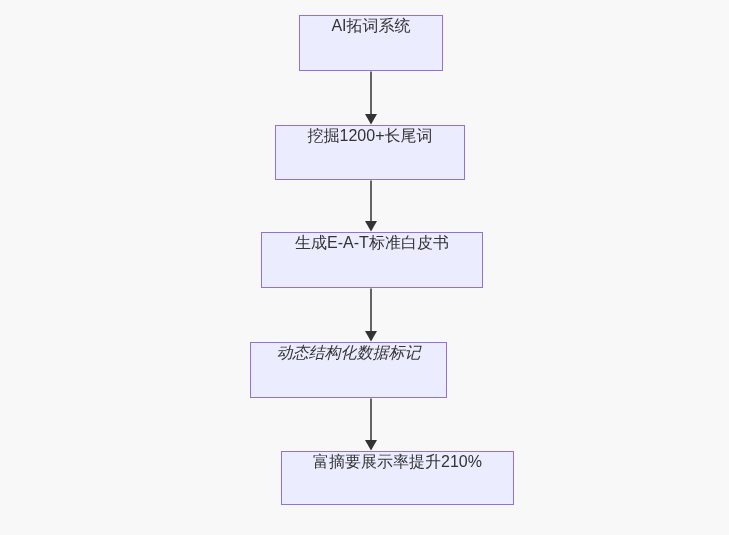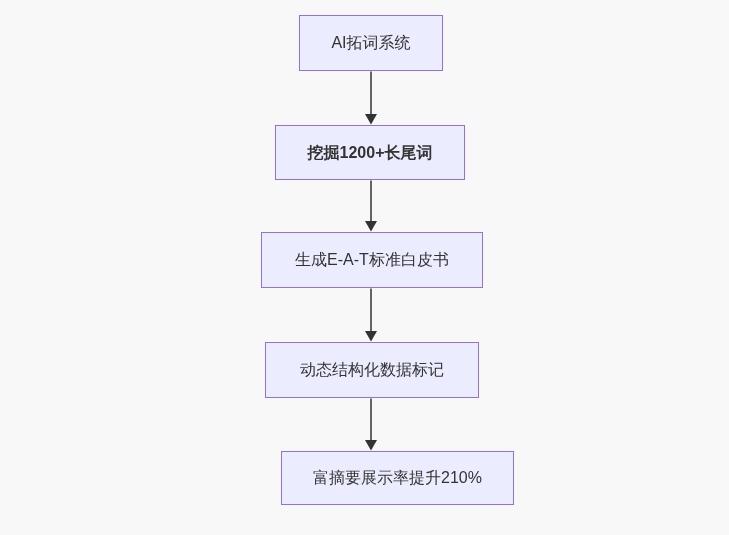--- a/index.html
+++ b/index.html
@@ -22,33 +22,33 @@
     width: 729px;
     height: 535px;
     pointer-events: none;
   }
   .flow-node {
     position: absolute;
     box-sizing: border-box;
     background: #ECECFF;
     border: 1.5px solid #9370DB;
     display: flex;
-    align-items: center;
+    align-items: flex-start;
     justify-content: center;
     text-align: center;
     color: #333333;
     font-size: 16px;
     line-height: 1.2;
     white-space: nowrap;
   }
   
   .node-1 { left: 299px; top: 15px;  width: 144px; height: 56px; }
-  .node-2 { left: 275px; top: 125px; width: 190px; height: 55px; font-weight: bold; }
+  .node-2 { left: 275px; top: 125px; width: 190px; height: 55px; }
   .node-3 { left: 261px; top: 232px; width: 222px; height: 56px; }
-  .node-4 { left: 265px; top: 342px; width: 214px; height: 56px; }
+  .node-4 { left: 250px; top: 342px; width: 197px; height: 56px; font-style: italic; }
   .node-5 { left: 254px; top: 451px; width: 233px; height: 54px; margin-left: 27px; }
 </style>
 </head>
 <body>
 
 <div class="canvas">
 
   <svg class="edges-layer" width="729" height="535" viewBox="0 0 729 535" xmlns="http://www.w3.org/2000/svg">
     <g>
       <line x1="371" y1="71.5" x2="371" y2="115" stroke="#333333" stroke-width="1.5"></line>

